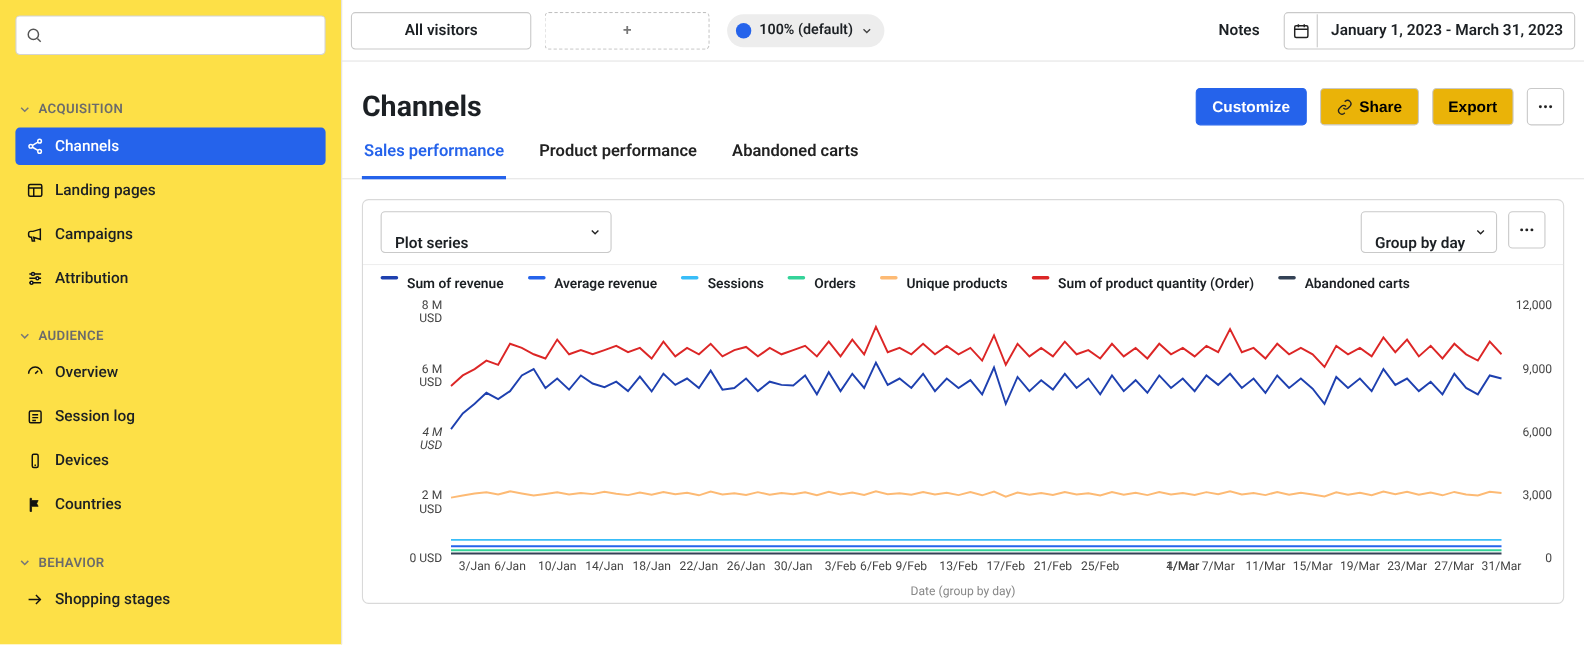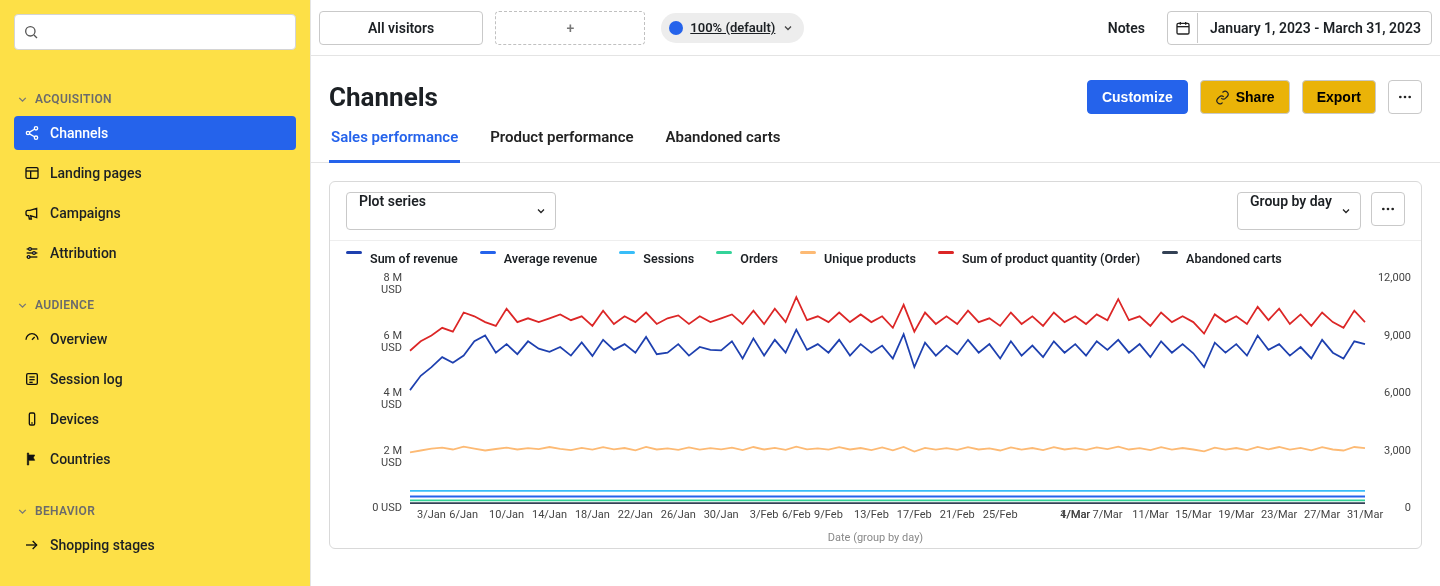--- a/index.html
+++ b/index.html
@@ -20,21 +20,21 @@
 .nav-item.active svg { stroke: #fff; fill: none;}
 .nav-item svg { stroke: #111; }
 
 
 .main { flex: 1; display: flex; flex-direction: column; }
 
 
 .toolbar { height: 56px; border-bottom: 1px solid #e4e4e4; display: flex; align-items: center; padding: 0 8px 0 8px; gap: 12px; font-size: 14px; }
 .seg-btn { height: 34px; padding: 0 48px; border: 1px solid #c9c9c9; border-radius: 4px; background: #fff; font-weight: 600; display: flex; align-items: center; }
 .seg-add { width: 150px; height: 34px; border: 1px dashed #c0c0c0; border-radius: 4px; display: flex; align-items: center; justify-content: center; color: #777; font-weight: 500; }
-.sample-pill { height: 30px; padding: 0 10px 0 8px; border-radius: 16px; background: #ededed; display: flex; align-items: center; gap: 7px; font-weight: 600; font-size: 13px; margin-left: 4px; text-decoration: underline;}
+.sample-pill { height: 30px; padding: 0 10px 0 8px; border-radius: 16px; background: #ededed; display: flex; align-items: center; gap: 7px; font-weight: 600; font-size: 13px; margin-left: 4px;}
 .sample-pill .dot { width: 14px; height: 14px; border-radius: 50%; background: #2563eb; display:inline-block;}
 .sample-pill svg { width: 12px; height: 12px;}
 .toolbar .spacer { flex: 1; }
 .notes { font-weight: 600; margin-right: 10px;}
 .date-range { height: 34px; border: 1px solid #c9c9c9; border-radius: 4px; display: flex; align-items: center; gap: 8px; padding: 0 10px; font-weight: 600; }
 .date-range .cal-btn{ width:30px; height:30px; border-right:1px solid #c9c9c9; margin:-10px 4px -10px -10px; display:flex; align-items:center; justify-content:center;}
 .date-range svg{width:16px;height:16px;}
 
 
 .page-header { display:flex; align-items:center; justify-content:space-between; padding: 24px 18px 14px 18px;}
@@ -47,21 +47,21 @@
 .icon-btn svg{width:16px;height:16px;}
 
 
 .tabs { display:flex; gap:28px; border-bottom:1px solid #e4e4e4; padding:0 18px;}
 .tab { padding: 0 2px 14px 2px; font-size:15px; font-weight:600; color:#222; cursor:pointer; border-bottom: 3px solid transparent; margin-bottom:-1px;}
 .tab.active{ color:#2563eb; border-bottom-color:#2563eb;}
 
 
 .chart-card { margin:18px; border:1px solid #d9d9d9; border-radius:6px; background:#fff; }
 .chart-toolbar{ display:flex; align-items:center; justify-content:space-between; padding:10px 16px;}
-.select-ctl{ height:38px; border:1px solid #c9c9c9; border-radius:4px; background:#fff; padding: 0 28px 0 12px; font-size:14px; font-weight:600; display:flex; align-items:flex-start; gap:10px; position:relative;}
+.select-ctl{ height:38px; border:1px solid #c9c9c9; border-radius:4px; background:#fff; padding: 0 28px 0 12px; font-size:14px; font-weight:600; display:flex; align-items:flex-end; gap:10px; position:relative;}
 .select-ctl .caret{ position:absolute; right:8px; top:50%; transform:translateY(-50%);}
 .rt-controls{ display:flex; gap:10px;}
 .legend{ border-top:1px solid #eee; padding:10px 16px 0 16px; display:flex; flex-wrap:wrap; gap:22px; font-size:12.5px; font-weight:600;}
 .legend-item{ display:flex; align-items:flex-start; gap:8px;}
 .swatch{ width:16px; height:3px; border-radius:2px; display:inline-block;}
 .chart-area{ position:relative; height:282px; padding:12px 56px 40px 80px;}
 .y-axis-left{ position:absolute; left:0; top:12px; bottom:40px; width:80px;}
 .y-axis-right{ position:absolute; right:0; top:12px; bottom:40px; width:56px;}
 .y-label{ position:absolute; font-size:11px; color:#444; text-align:right; right:8px; line-height:1.1;}
 .y-label.right{ right: 10px; }
@@ -313,21 +313,21 @@
           <div class="legend-item">
             <span class="swatch" style="background:#334155"></span>
             <span>Abandoned carts</span>
           </div>
         </div>
 
       <div class="chart-area">
         <div class="y-axis-left" id="yL">
             <div class="y-label" style="top: 224px;">0 USD<br></div>
             <div class="y-label" style="top: 166.5px;">2 M<br>USD</div>
-            <div class="y-label" style="top: 109px;">4 M<br>USD</div>
+            <div class="y-label" style="top: 109px; font-style: italic;">4 M<br>USD</div>
             <div class="y-label" style="top: 51.5px;">6 M<br>USD</div>
             <div class="y-label" style="top: -6px;">8 M<br>USD</div>
           </div>
         <div class="y-axis-right" id="yR">
             <div class="y-label right" style="top: 224px;">0</div>
             <div class="y-label right" style="top: 166.5px;">3,000</div>
             <div class="y-label right" style="top: 109px;">6,000</div>
             <div class="y-label right" style="top: 51.5px;">9,000</div>
             <div class="y-label right" style="top: -6px;">12,000</div>
           </div>

